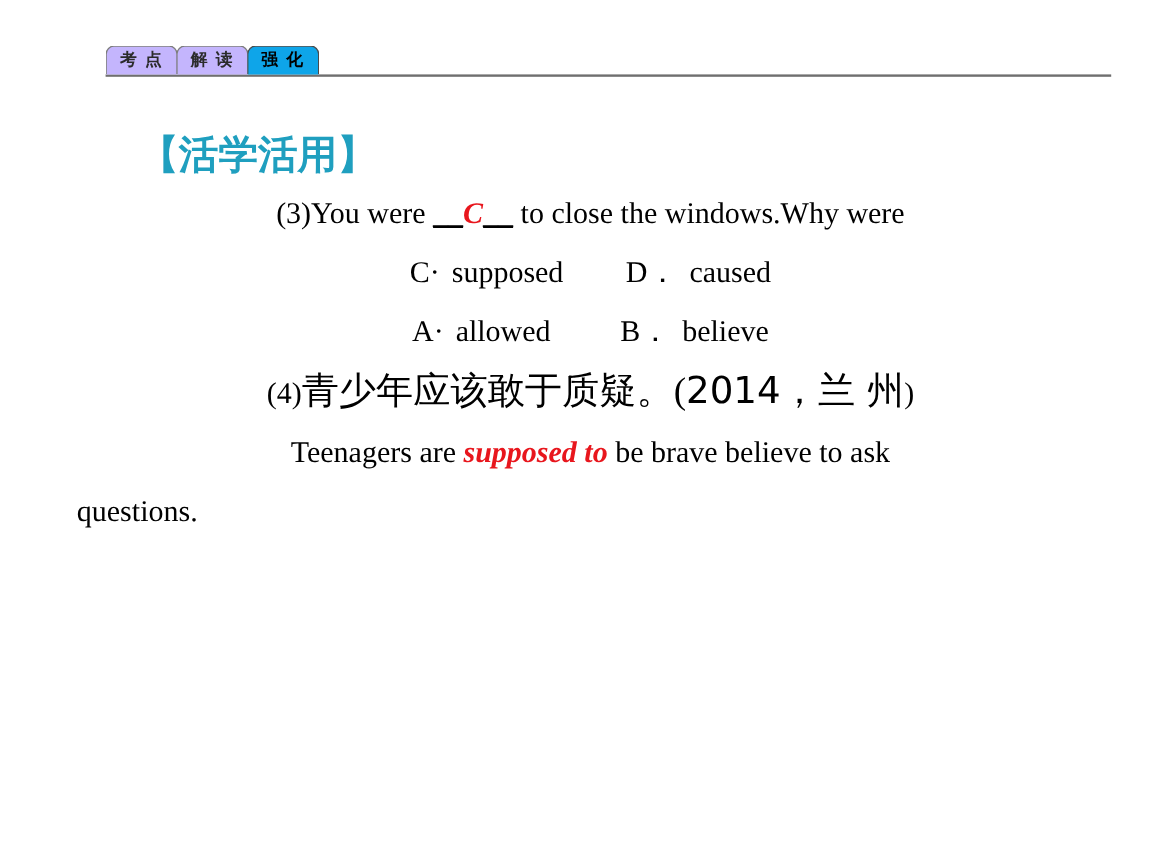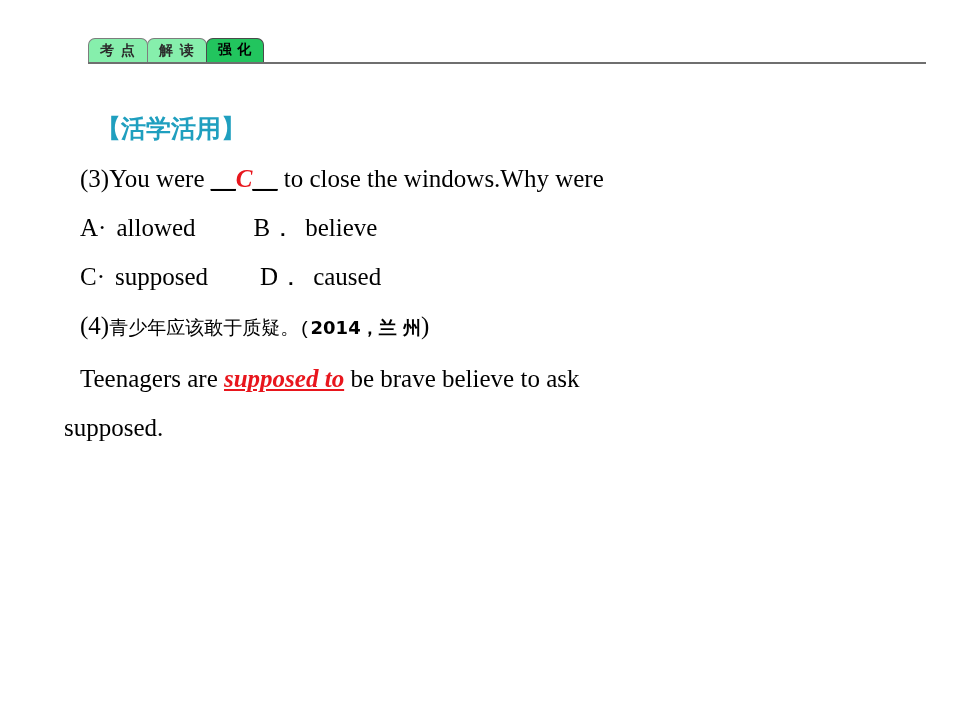--- a/index.html
+++ b/index.html
@@ -32,90 +32,89 @@
   .tab {
     font-family: "DejaVu Sans", sans-serif;
     font-size: 14px;
     font-weight: bold;
     letter-spacing: 1px;
     padding: 3px 11px 4px 11px;
     line-height: 16px;
     border: 1px solid #7d7d7d;
     border-bottom: none;
     border-radius: 7px 7px 0 0;
-    background: #86efac;
+    background: #c4b5fd;
     color: #2b2b2b;
     margin-right: -1px;
     position: relative;
     z-index: 1;
   }
   .tab.active {
-    background: #22c55e;
+    background: #0ea5e9;
     color: #000000;
     z-index: 3;
     border-color: #4a4a4a;
-    font-family: Liberation Serif, serif;
   }
   .tabline {
     position: absolute;
     left: 88px;
     top: 62px;
     width: 838px;
     height: 0;
     border-top: 2px solid #6f6f6f;
   }
 
   
   .content {
     position: absolute;
     left: 64px;
     top: 110px;
     width: 840px;
   }
   .heading {
     color: #1f9fbf;
     font-family: "DejaVu Sans", sans-serif;
-    font-size: 25px;
+    font-size: 33px;
     font-weight: bold;
     letter-spacing: 0px;
-    margin: 0 0 6px 32px;
+    margin: 0 0 6px 52px;
     line-height: 38px;
   }
   .line {
     font-size: 25px;
     line-height: 49px;
     color: #000000;
     white-space: nowrap;
   }
   .indent {
     margin-left: 16px;
+    text-align: center;
   }
   .blank-answer {
     color: #e8161d;
     font-weight: bold;
     font-style: italic;
     font-family: "Liberation Serif", serif;
   }
   .blank-underline {
     text-decoration: underline;
   }
   .cjk {
-    font-family: Liberation Mono, monospace;
-    font-size: 19px;
+    font-family: Liberation Serif, serif;
+    font-size: 31px;
   }
   .cjk-bold {
     font-family: "DejaVu Sans", sans-serif;
-    font-size: 18px;
-    font-weight: bold;
+    font-size: 31px;
+    font-weight: normal;
   }
   .answer-phrase {
     color: #e8161d;
     font-weight: bold;
     font-style: italic;
-    text-decoration: underline;
   }
   .opt-gap-a { display: inline-block; width: 58px; }
   .opt-gap-c { display: inline-block; width: 52px; }
   .midgap { display: inline-block; width: 10px; }
 </style>
 </head>
 <body>
 
 <div class="slide">
 
@@ -126,24 +125,24 @@
   </div>
   <div class="tabline"></div>
 
   <div class="content">
 
     <div class="heading">【活学活用】</div>
 
     <div class="line indent"><span>(3)</span><span>You were </span><span class="blank-underline">__</span><span class="blank-answer">C</span><span class="blank-underline">__</span><span> to close the windows.Why were</span></div>
 
 
+    <div class="line indent"><span>C</span><span>·</span><span class="midgap"></span><span>supposed</span><span class="opt-gap-c"></span><span>D</span><span>．</span><span class="midgap"></span><span>caused</span></div>
+
     <div class="line indent"><span>A</span><span>·</span><span class="midgap"></span><span>allowed</span><span class="opt-gap-a"></span><span>B</span><span>．</span><span class="midgap"></span><span>believe</span></div>
-
-    <div class="line indent"><span>C</span><span>·</span><span class="midgap"></span><span>supposed</span><span class="opt-gap-c"></span><span>D</span><span>．</span><span class="midgap"></span><span>caused</span></div>
 
     <div class="line indent"><span>(4)</span><span class="cjk">青少年应该敢于质疑。(</span><span class="cjk-bold">2014</span><span class="cjk-bold">，</span><span class="cjk-bold">兰 州</span><span>)</span></div>
 
     <div class="line indent"><span>Teenagers are </span><span class="answer-phrase">supposed to</span><span> be brave believe to ask</span></div>
 
-    <div class="line">supposed.</div>
+    <div class="line">questions.</div>
 
   </div>
 </div>
 
 </body></html>

